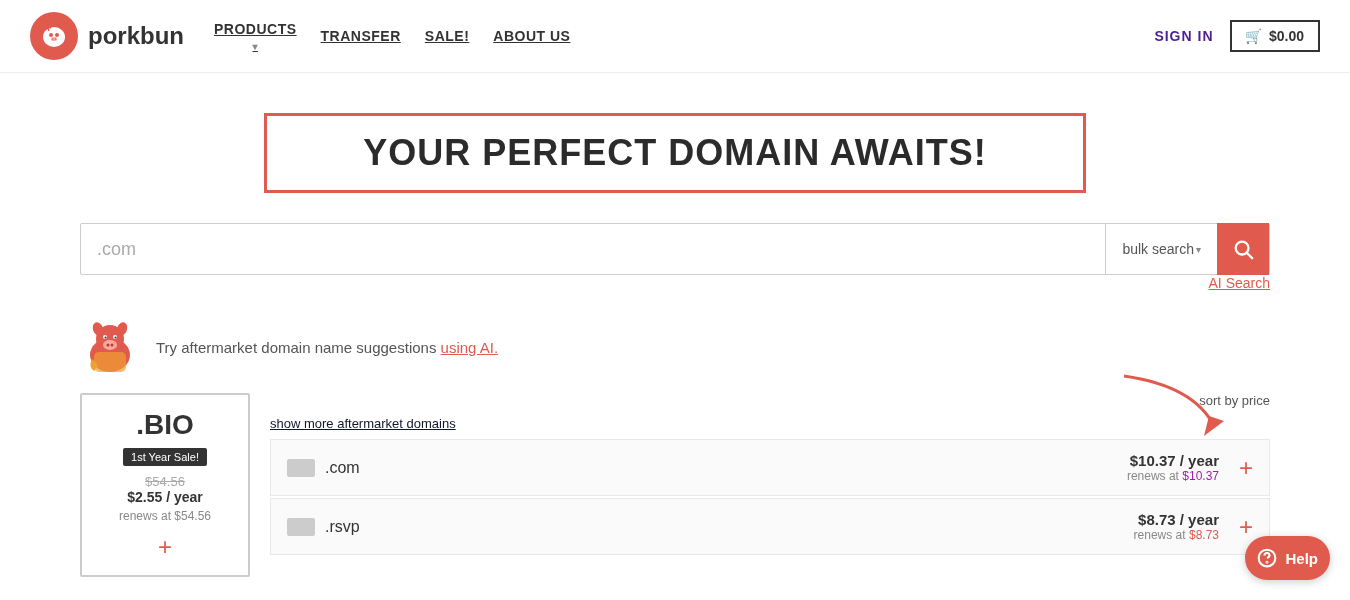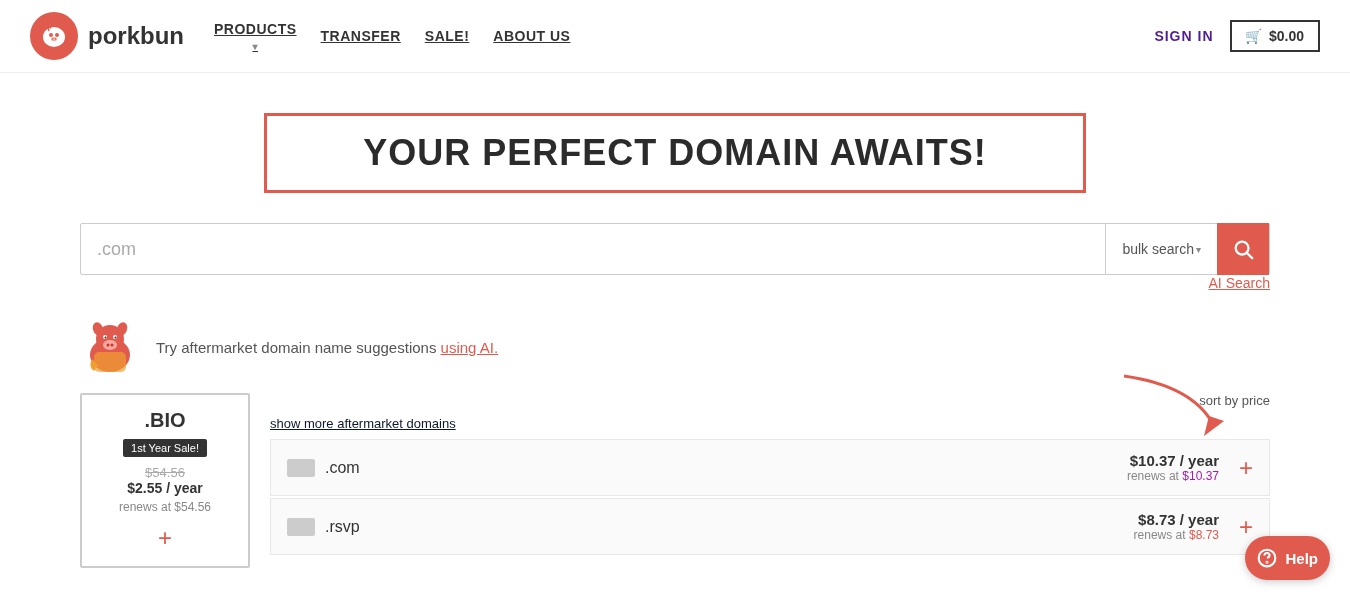--- a/index.html
+++ b/index.html
@@ -74,21 +74,21 @@
 
     
     .results-area { padding: 0 80px; display: flex; gap: 20px; }
 
     
     .bio-card {
       width: 170px; flex-shrink: 0;
       border: 2px solid #ccc; border-radius: 2px;
       padding: 14px; text-align: center;
     }
-    .bio-tld { font-size: 20px; font-weight: 700; color: #333; margin-bottom: 6px; }
+    .bio-tld { font-size: 28px; font-weight: 700; color: #333; margin-bottom: 6px; }
     .sale-badge {
       background: #333; color: #fff; font-size: 11px;
       padding: 3px 8px; border-radius: 2px; display: inline-block; margin-bottom: 8px;
     }
     .bio-old-price { font-size: 13px; color: #aaa; text-decoration: line-through; }
     .bio-new-price { font-size: 14px; color: #333; font-weight: 700; }
     .bio-renew { font-size: 12px; color: #888; margin-top: 4px; }
     .bio-add { color: #e05a4e; font-size: 24px; margin-top: 10px; cursor: pointer; }
 
     

